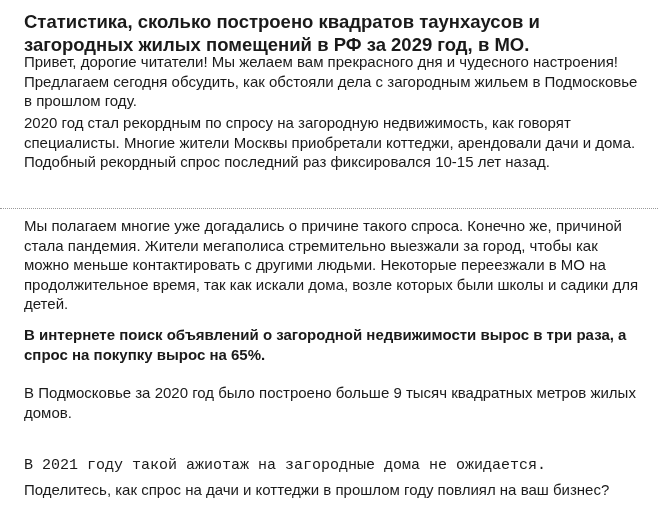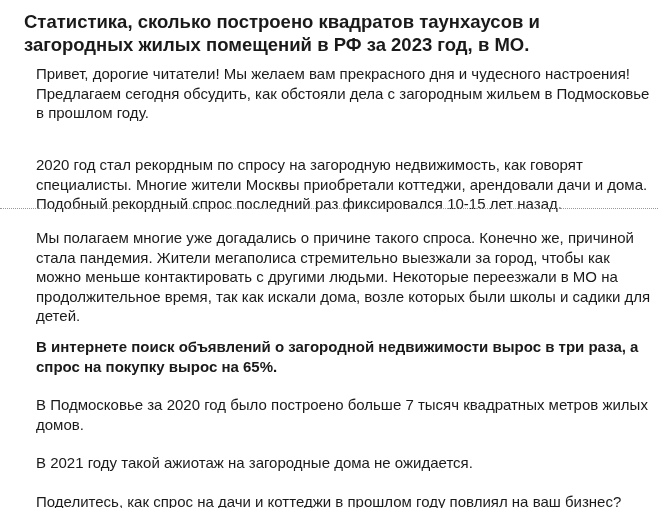--- a/index.html
+++ b/index.html
@@ -2,38 +2,38 @@
 <html><head>
 <meta charset="utf-8">
 <style>
   html, body { margin: 0; padding: 0; background: #ffffff; }
   body { width: 658px; height: 508px; overflow: hidden; position: relative;
          font-family: "Liberation Sans", sans-serif; color: #1a1a1a; }
   .page { position: absolute; left: 0; top: 0; width: 658px; }
   .title { position: absolute; left: 24px; top: 10px; width: 620px;
            font-size: 18.5px; font-weight: bold; line-height: 23px; color: #1a1a1a; margin: 0; }
   .p { position: absolute; left: 24px; width: 620px; font-size: 15px;
-       line-height: 19.5px; margin: 12px; color: #1a1a1a; }
+       line-height: 19.5px; margin: 0; color: #1a1a1a; }
   .sep { position: absolute; left: 0; top: 208px; width: 658px; height: 0;
          border-top: 1px dotted #9a9a9a; }
 </style>
 </head>
 <body>
 
 <div class="page">
-  <h1 class="title">Статистика, сколько построено квадратов таунхаусов и загородных жилых помещений  в РФ за 2023 год, в МО.</h1>
+  <h1 class="title">Статистика, сколько построено квадратов таунхаусов и загородных жилых помещений  в РФ за 2029 год, в МО.</h1>
 
   <p class="p" style="top:52px;">Привет, дорогие читатели! Мы желаем вам прекрасного дня и чудесного настроения! Предлагаем сегодня обсудить, как обстояли дела с загородным жильем в Подмосковье в прошлом году.</p>
 
-  <p class="p" style="top:143px;">2020 год стал рекордным по спросу на загородную недвижимость, как говорят специалисты. Многие жители Москвы приобретали коттеджи, арендовали дачи и дома. Подобный рекордный спрос последний раз фиксировался 10-15 лет назад.</p>
+  <p class="p" style="top:113px;">2020 год стал рекордным по спросу на загородную недвижимость, как говорят специалисты. Многие жители Москвы приобретали коттеджи, арендовали дачи и дома. Подобный рекордный спрос последний раз фиксировался 10-15 лет назад.</p>
 
   <div class="sep"></div>
 
   <p class="p" style="top:216px;">Мы полагаем многие уже догадались о причине такого спроса. Конечно же, причиной стала пандемия. Жители мегаполиса стремительно выезжали за город, чтобы как можно меньше контактировать с другими людьми. Некоторые переезжали в МО на продолжительное время, так как искали дома, возле которых были школы и садики для детей.</p>
 
   <p class="p" style="top:325px;font-weight:bold;">В интернете поиск объявлений о загородной недвижимости вырос в три раза, а спрос на покупку вырос на 65%.</p>
 
-  <p class="p" style="top:383px;">В Подмосковье за 2020 год было построено больше 7 тысяч квадратных метров жилых домов.</p>
+  <p class="p" style="top:383px;">В Подмосковье за 2020 год было построено больше 9 тысяч квадратных метров жилых домов.</p>
 
-  <p class="p" style="top:441px;">В 2021 году такой ажиотаж на загородные дома не ожидается.</p>
+  <p class="p" style="top:456px;font-family:Liberation Mono, monospace;">В 2021 году такой ажиотаж на загородные дома не ожидается.</p>
 
   <p class="p" style="top:480px;">Поделитесь, как спрос на дачи и коттеджи в прошлом году повлиял на ваш бизнес?</p>
 </div>
 
 </body></html>

